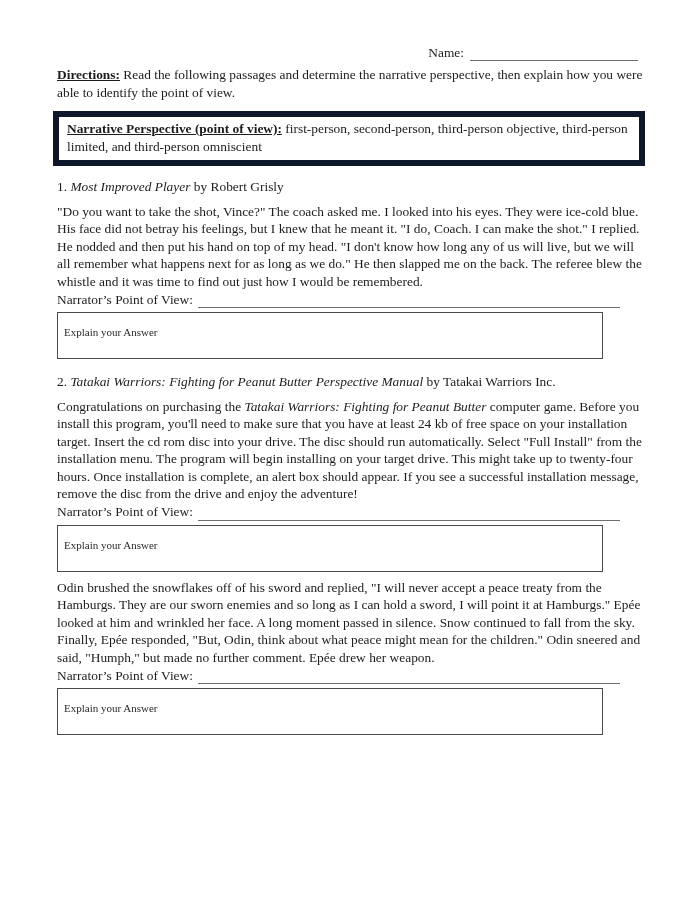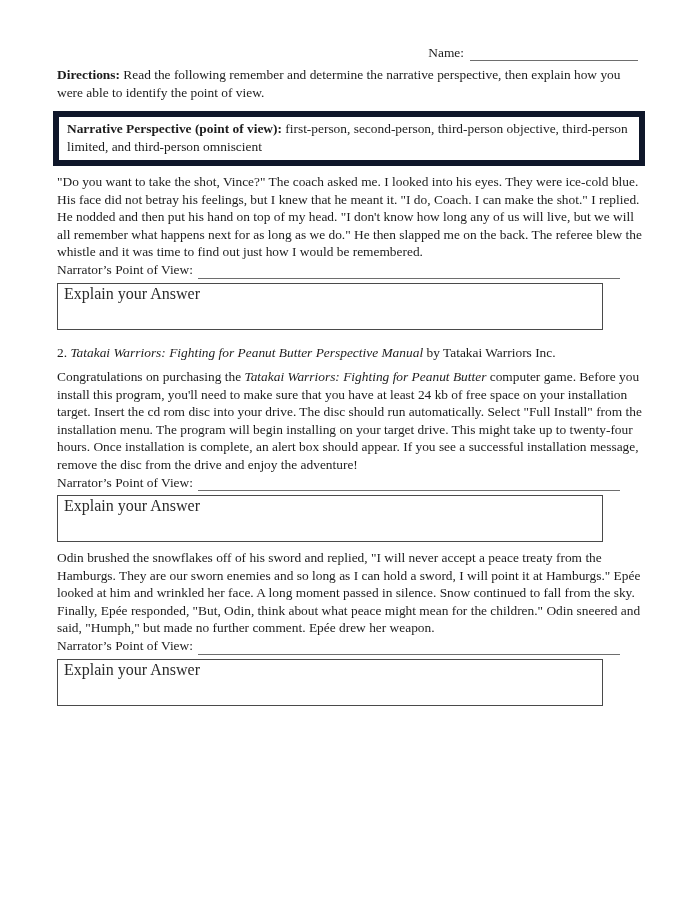--- a/index.html
+++ b/index.html
@@ -22,21 +22,21 @@
   .name-line {
     width:168px; height:14px;
     border-bottom:1px solid #6e6e6e;
     margin-left:6px;
   }
   .doc-title {
     margin:3px 0 0 0;
     font-size:19px; line-height:23px; font-weight:bold;
   }
   .directions { margin-top:5px; width:592px; }
-  .bold { font-weight:bold; }
+  .bold { font-weight:bold;text-decoration:underline; }
   .italic { font-style:italic; }
   .pbox {
     margin:10px 0 0 -4px;
     width:592px;
     box-sizing:border-box;
     border:6px solid #0f172a;
     padding:3px 8px 5px 8px;
   }
   .section-heading { margin-top:14px; }
   .section-heading.first { margin-top:12px; }
@@ -48,41 +48,42 @@
   .npov-line {
     flex:0 0 422px; height:15px;
     border-bottom:1px solid #6e6e6e;
     margin-left:5px;
   }
   .answer-box {
     margin-top:4px;
     width:546px; height:47px;
     box-sizing:border-box;
     border:1.5px solid #4a4a4a;
-    padding:2px 6px;
-    font-size:16px;
+    padding:12px 6px;
+    font-size:11px;
     line-height:15px;
     color:#2a2a2a;
   }
 </style>
 </head>
 <body>
 
 <div class="page">
 
   <div class="name-row">
     <span>Name:</span>
     <div class="name-line"></div>
   </div>
 
 
-  <div class="directions"><span class="bold">Directions:</span> <span>Read the following remember and determine the narrative perspective, then explain how you were able to identify the point of view.</span></div>
+  <div class="directions"><span class="bold">Directions:</span> <span>Read the following passages and determine the narrative perspective, then explain how you were able to identify the point of view.</span></div>
 
   <div class="pbox"><span class="bold">Narrative Perspective (point of view):</span> <span>first-person, second-person, third-person objective, third-person limited, and third-person omniscient</span></div>
 
+  <div class="section-heading first"><span>1.</span> <span class="italic">Most Improved Player</span> <span>by Robert Grisly</span></div>
 
   <div class="passage"><span>"Do you want to take the shot, Vince?" The coach asked me. I looked into his eyes. They were ice-cold blue. His face did not betray his feelings, but I knew that he meant it. "I do, Coach. I can make the shot." I replied. He nodded and then put his hand on top of my head. "I don't know how long any of us will live, but we will all remember what happens next for as long as we do." He then slapped me on the back. The referee blew the whistle and it was time to find out just how I would be remembered.</span></div>
 
   <div class="npov-row">
     <span>Narrator’s Point of View:</span>
     <div class="npov-line"></div>
   </div>
 
   <div class="answer-box"><span>Explain your Answer</span></div>
 

